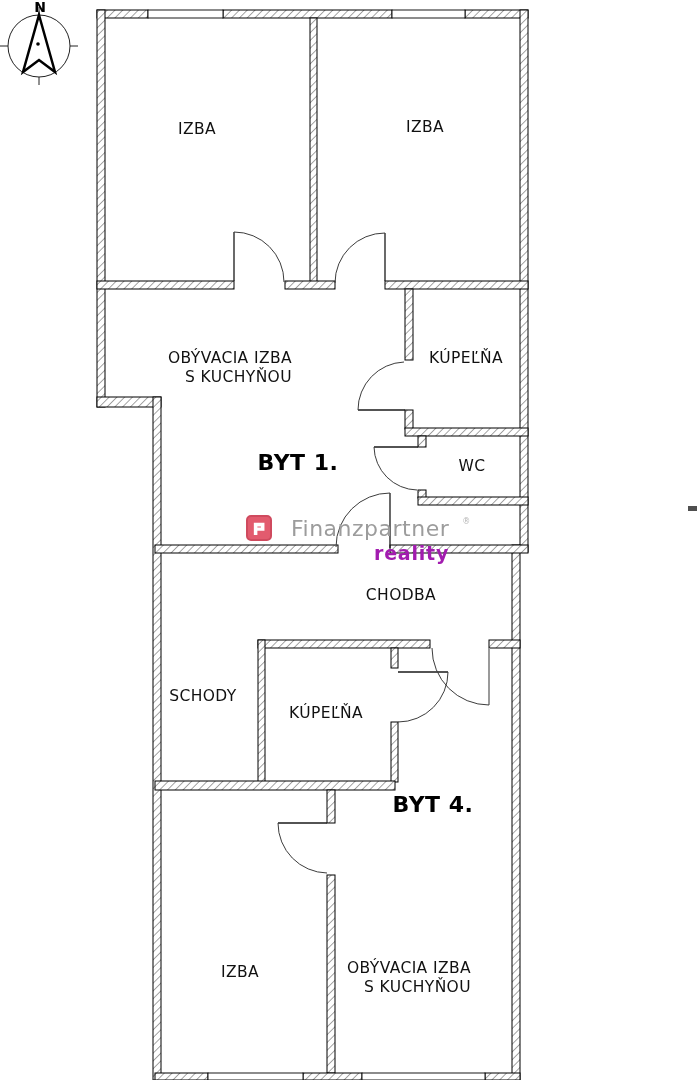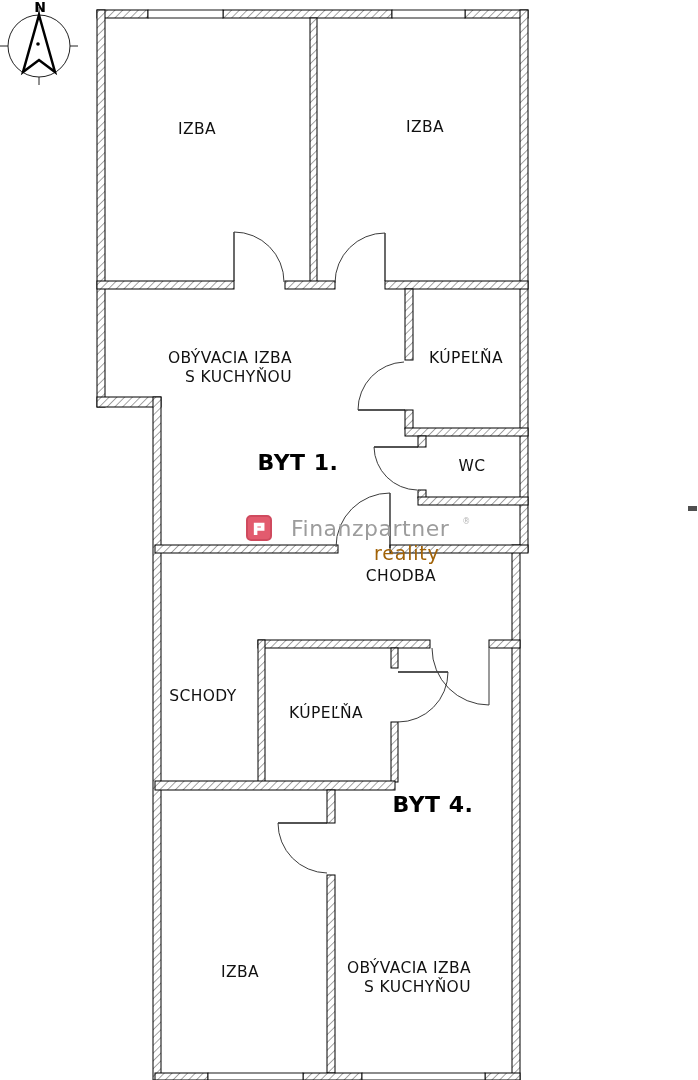--- a/index.html
+++ b/index.html
@@ -52,23 +52,23 @@
     font-size: 22px;
     color: #9c9c9c;
     letter-spacing: 0.5px;
   }
   .wm-reg {
     font-size: 8px; color: #b5b5b5;
     position: relative; top: -7px; left: -6px;
   }
   .wm-reality {
     position: absolute; left: 374px; top: 542px;
-    font-size: 19px; font-weight: normal;
+    font-size: 19px; font-weight: bold;
     letter-spacing: 0.8px;
-    color: #a16207;
+    color: #a21caf;
   }
   .edge-artifact {
     position: absolute; left: 688px; top: 506px;
     width: 9px; height: 5px;
     background: #4f4f4f;
   }
 </style>
 </head>
 <body>
 
@@ -176,21 +176,21 @@
   <div class="rlabel" style="left:425px; top:127px;">IZBA</div>
 
   <div class="rlabel" style="left:230px; top:368px;">
     <div>OBÝVACIA IZBA</div>
     <div>S KUCHYŇOU</div>
   </div>
 
   <div class="rlabel" style="left:466px; top:358px;">KÚPEĽŇA</div>
   <div class="rlabel title-label" style="left:298px; top:462px;">BYT 1.</div>
   <div class="rlabel" style="left:472px; top:466px;">WC</div>
-  <div class="rlabel" style="left:401px; top:576px;">CHODBA</div>
+  <div class="rlabel" style="left:401px; top:595px;">CHODBA</div>
   <div class="rlabel" style="left:203px; top:684px;margin-top:12px;">SCHODY</div>
   <div class="rlabel" style="left:326px; top:713px;">KÚPEĽŇA</div>
   <div class="rlabel title-label" style="left:433px; top:804px;">BYT 4.</div>
   <div class="rlabel" style="left:240px; top:972px;">IZBA</div>
 
   <div class="rlabel" style="left:409px; top:978px;">
     <div>OBÝVACIA IZBA</div>
     <div>S KUCHYŇOU</div>
   </div>
 

